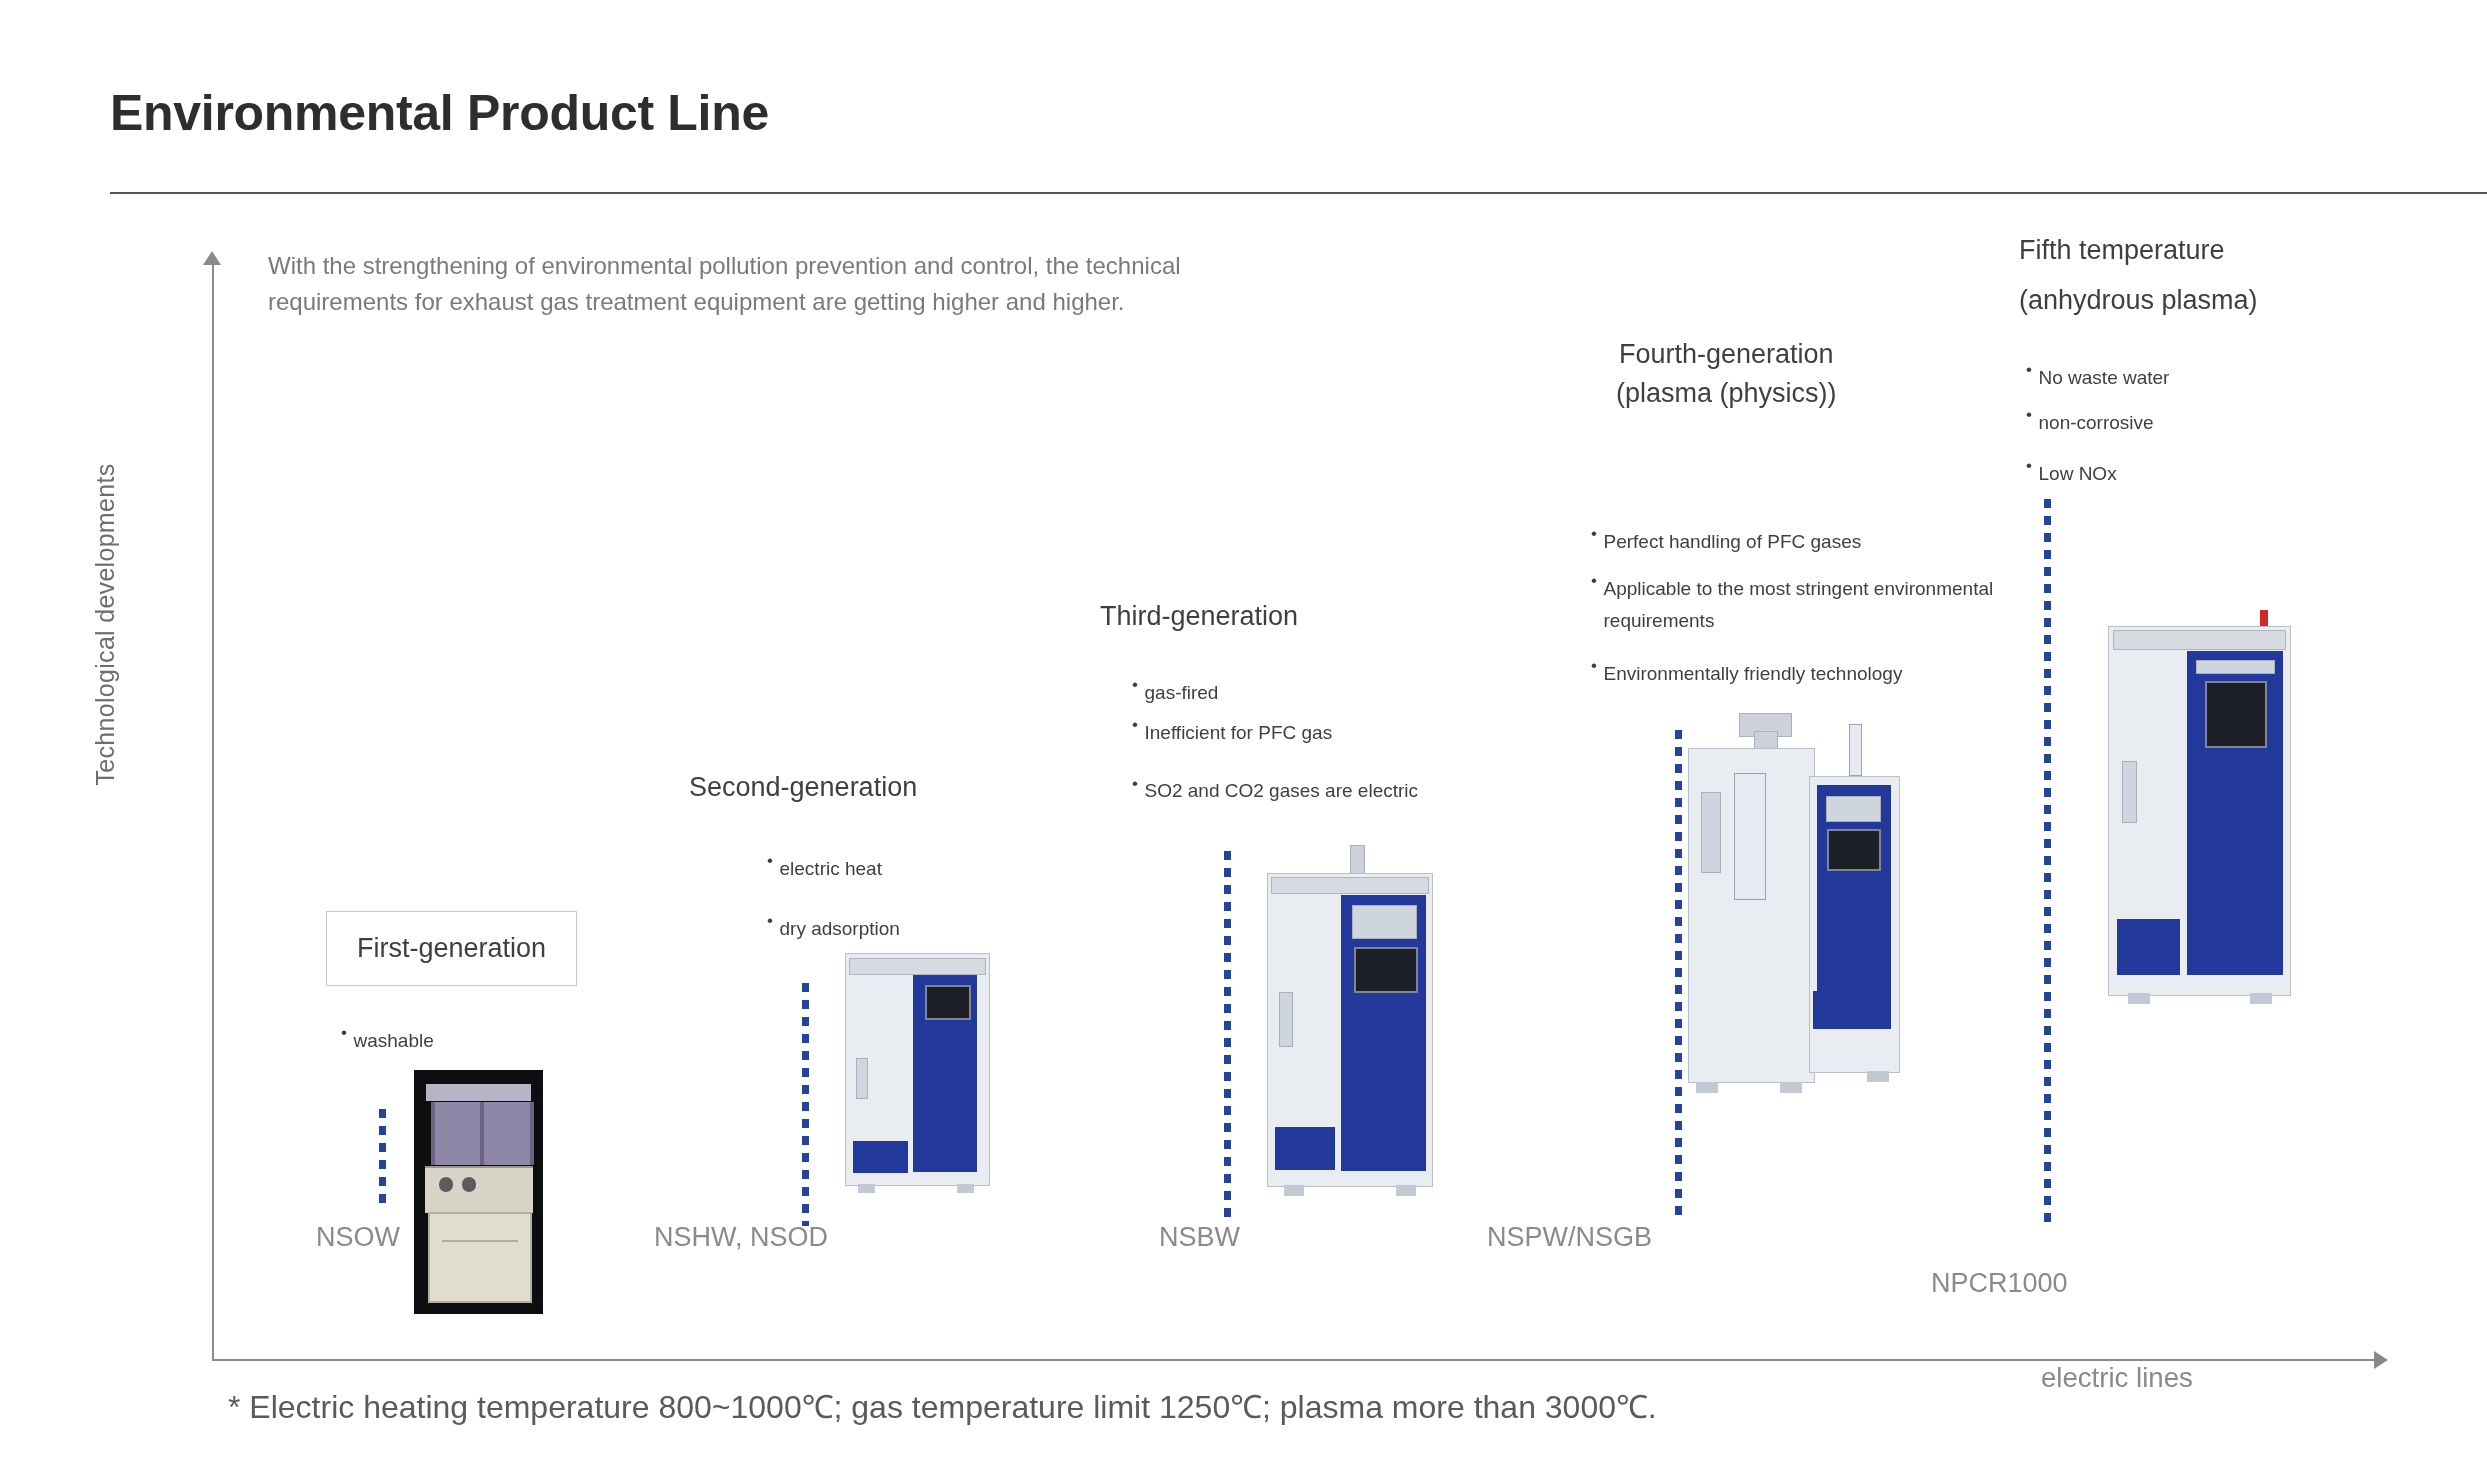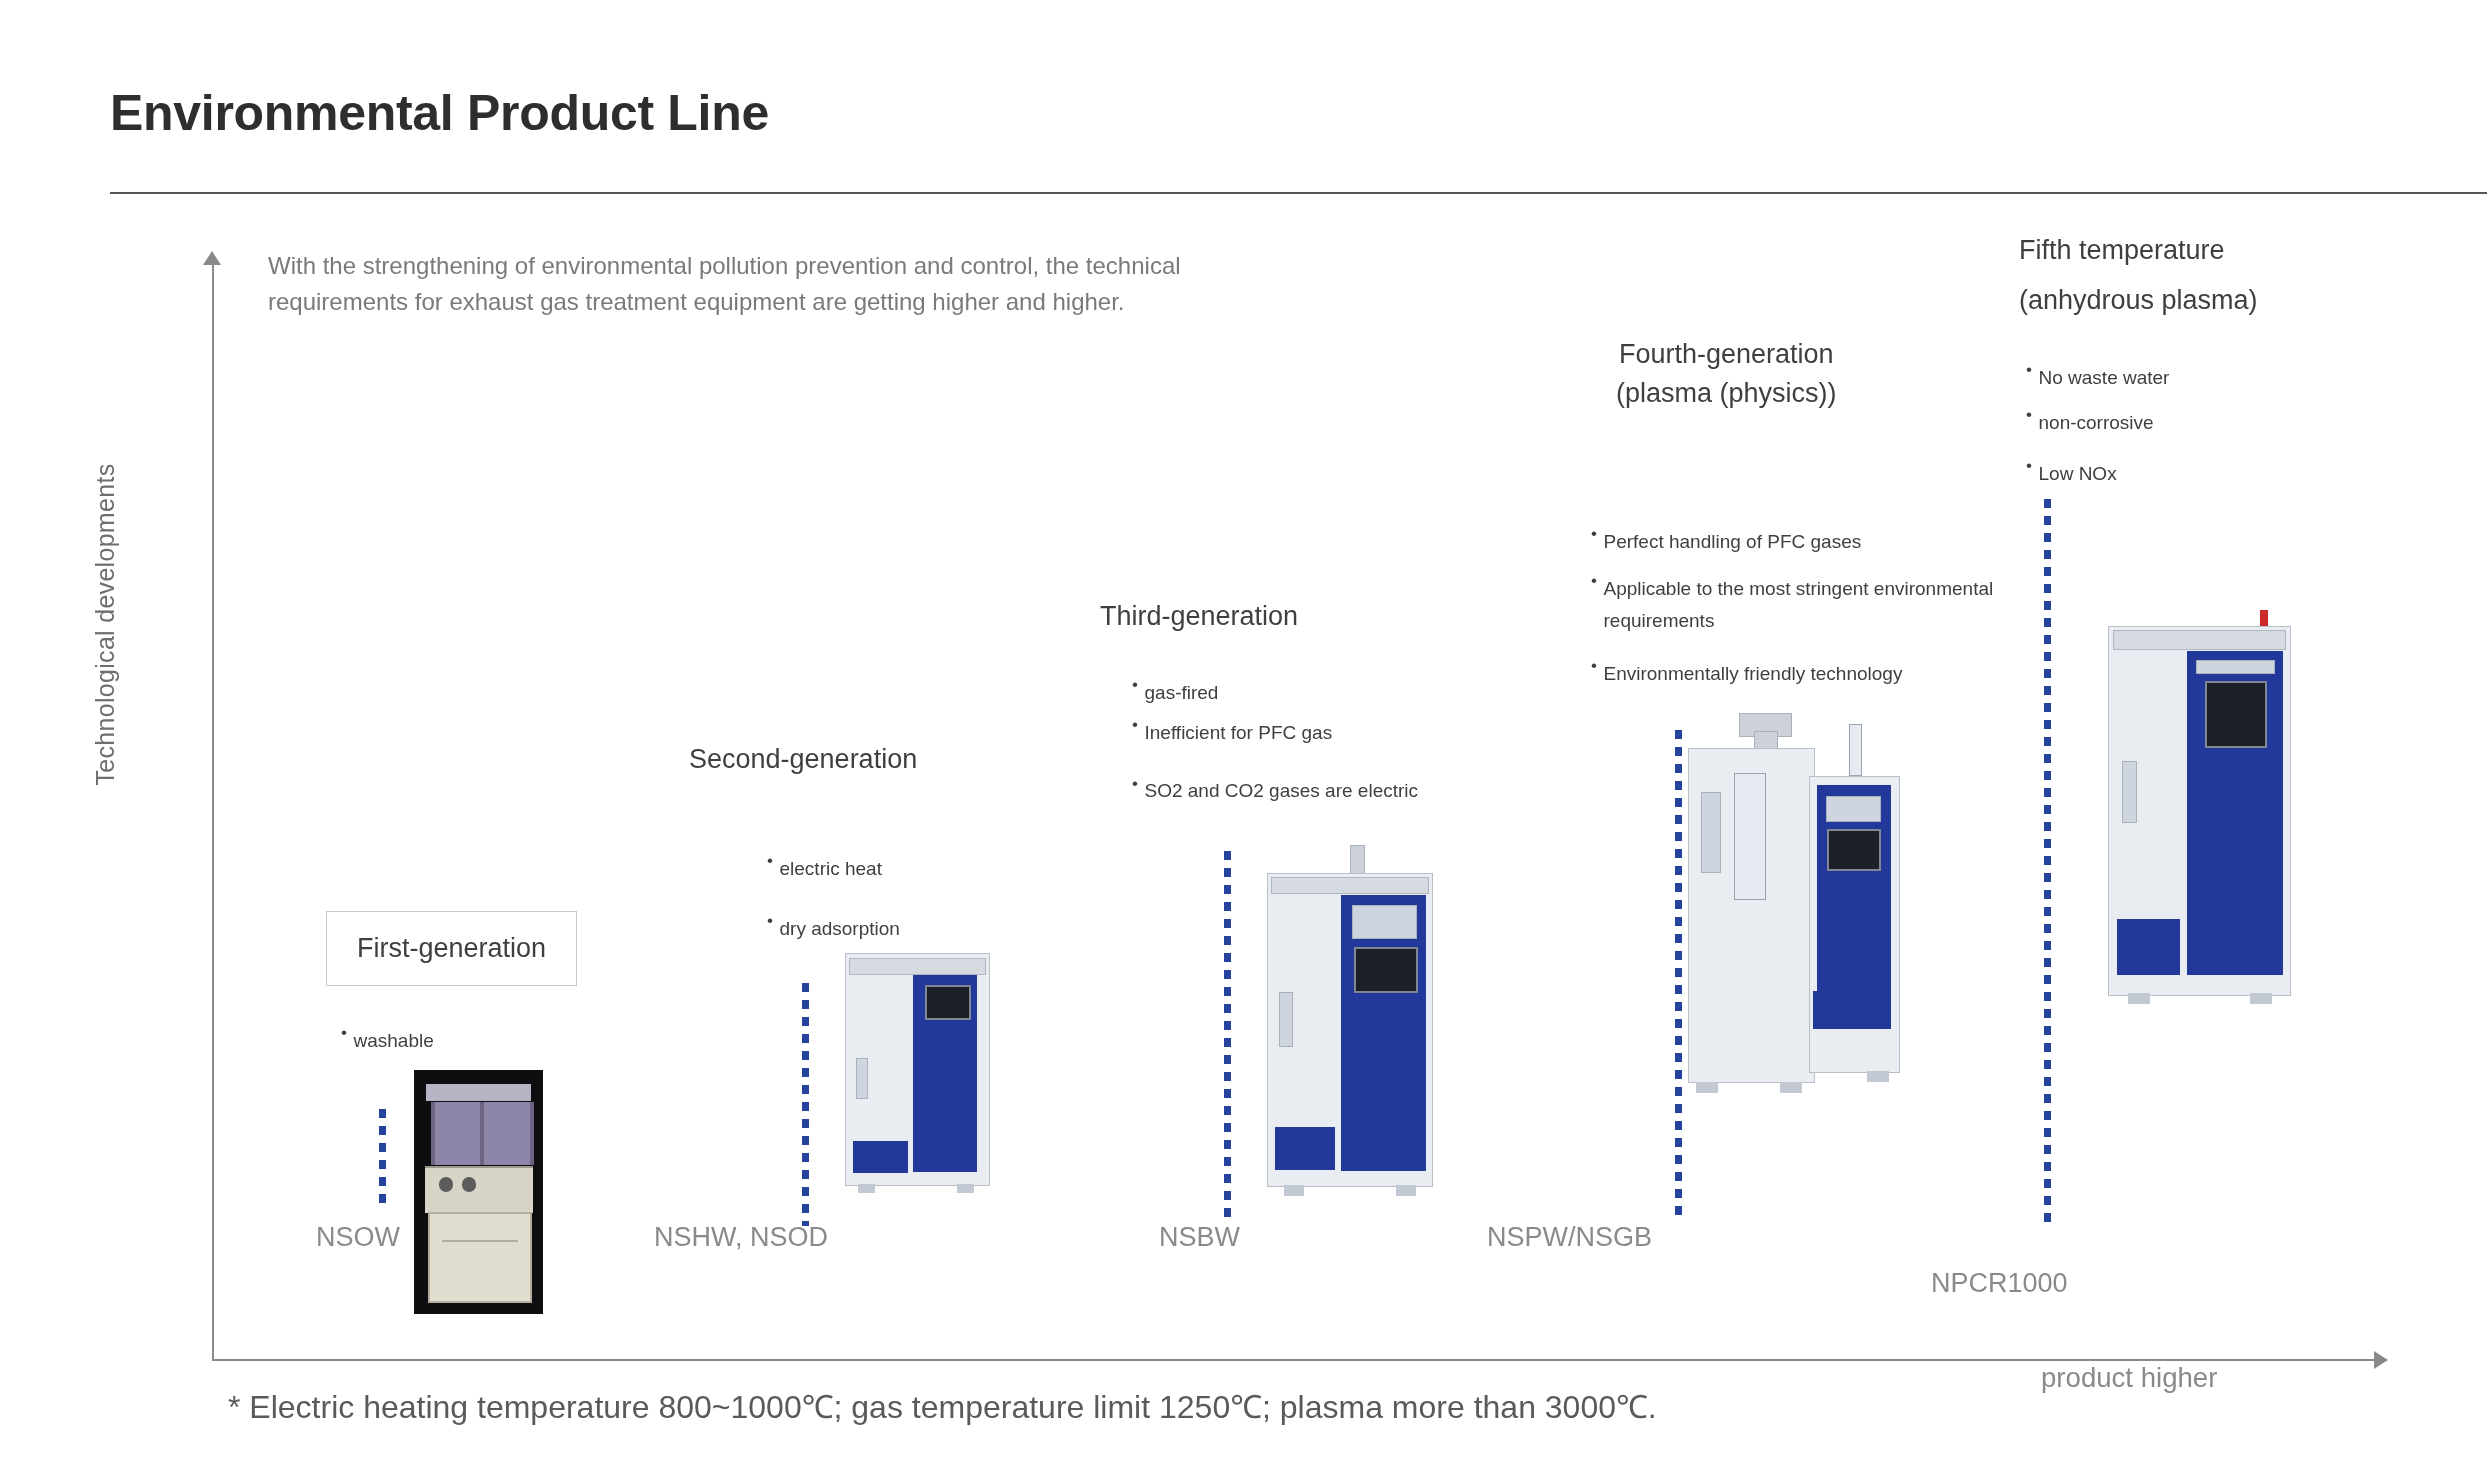--- a/index.html
+++ b/index.html
@@ -255,21 +255,21 @@
 <div id="slide">
 
   <div class="page-title">Environmental Product Line</div>
   <div class="title-rule"></div>
 
   <div class="axis-y"></div>
   <div class="axis-y-arrow"></div>
   <div class="axis-x"></div>
   <div class="axis-x-arrow"></div>
   <div class="axis-y-label">Technological developments</div>
-  <div class="axis-x-label">product higher</div>
+  <div class="axis-x-label">electric lines</div>
 
   <div class="intro">With the strengthening of environmental pollution prevention and control, the technical requirements for exhaust gas treatment equipment are getting higher and higher.</div>
 
   <div class="gen-heading boxed" style="left:326px; top:911px;">First-generation</div>
   <div class="bullets" style="left:341px; top:1025px;">
     <div class="b">washable</div>
   </div>
   <div class="dotline" style="left:379px; top:1109px; height:98px;"></div>
   <div class="prod-label" style="left:316px; top:1222px;">NSOW</div>
 
@@ -282,21 +282,21 @@
       <div class="m1-mid">
         <div class="m1-dial"></div>
         <div class="m1-dial m1-dial2"></div>
       </div>
       <div class="m1-base">
           <div class="m1-base-line"></div>
         </div>
     </div>
   </div>
 
-  <div class="gen-heading" style="left:689px; top:740px;">Second-generation</div>
+  <div class="gen-heading" style="left:689px; top:768px;">Second-generation</div>
   <div class="bullets" style="left:767px; top:853px;">
     <div class="b">electric heat</div>
     <div class="b" style="margin-top:27.6px;text-align:right;">dry adsorption</div>
   </div>
   <div class="dotline" style="left:802px; top:983px; height:243px;"></div>
   <div class="prod-label" style="left:654px; top:1222px;">NSHW, NSOD</div>
 
   <div class="machine" style="left:845px; top:953px; width:147px; height:249px;">
     <div class="cab-body" style="width:143px; height:231px;"></div>
     <div class="cab-cap" style="left:3.9px; top:5.3px; width:135px; height:14.4px;"></div>

